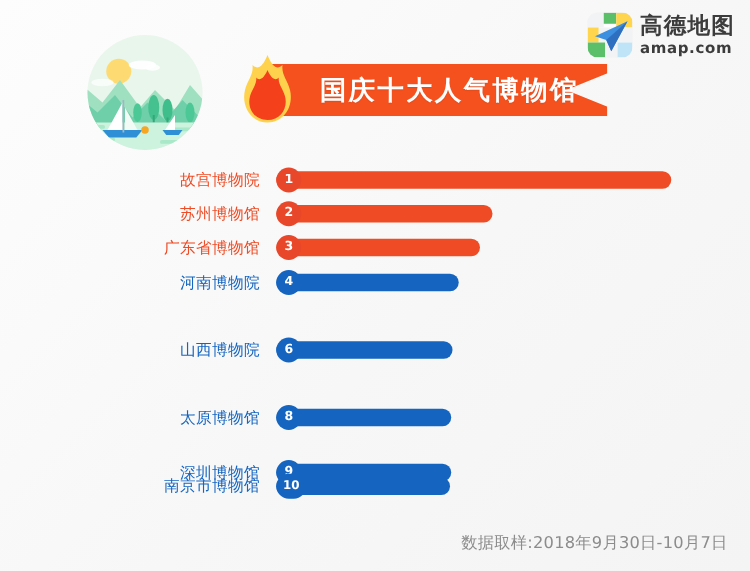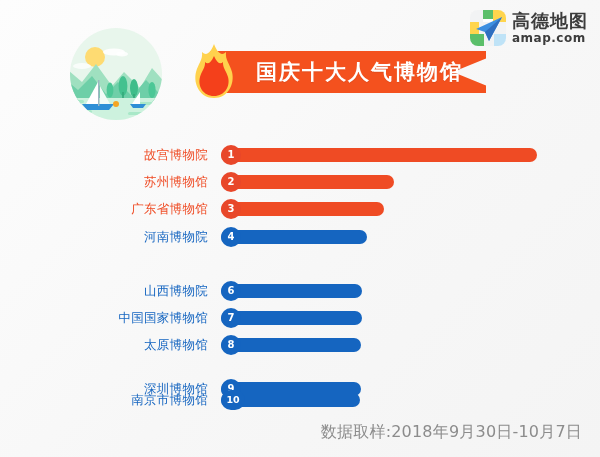--- a/index.html
+++ b/index.html
@@ -37,42 +37,42 @@
   .flame{position:absolute;left:0px;top:0px;width:56px;height:60px;}
 
   .brand{position:absolute;right:12px;top:8px;height:40px;display:flex;align-items:center;gap:6px;}
   .brand-mark{width:36px;height:36px;position:relative;border-radius:8px;overflow:hidden;background:#f0f0f0;}
   .brand-text{display:flex;flex-direction:column;justify-content:center;line-height:1;}
   .brand-cn{font-size:18px;font-weight:bold;color:#3c3c3c;letter-spacing:1px;}
   .brand-en{font-size:12px;font-weight:bold;color:#3c3c3c;letter-spacing:.5px;margin-top:2px;}
 
   
   .chart{position:absolute;left:0;top:128px;width:600px;height:275px;}
-  .row{position:absolute;left:0;width:600px;height:20px;display:flex;align-items:center;margin-top:11px;}
+  .row{position:absolute;left:0;width:600px;height:20px;display:flex;align-items:center;}
   .row-label{
     position:absolute;left:0;width:208px;text-align:right;
     font-size:12.5px;line-height:20px;white-space:nowrap;
     letter-spacing:.3px;
   }
   .row-bar-area{position:absolute;left:221px;top:0;height:20px;}
   .bar{
     position:absolute;left:0;top:3px;height:14px;border-radius:7px;
   }
   .badge{
     position:absolute;left:0;top:0;width:20px;height:20px;border-radius:50%;
     display:flex;align-items:center;justify-content:center;
     color:#ffffff;font-size:10px;font-weight:bold;line-height:20px;
     box-sizing:border-box;
   }
   .badge.wide{width:24px;border-radius:10px;font-size:9.5px;}
 
   
   .footer{
     position:absolute;right:18px;bottom:14px;
-    font-size:16px;color:#8c8c8c;letter-spacing:.2px;white-space:nowrap;
+    font-size:13px;color:#8c8c8c;letter-spacing:.2px;white-space:nowrap;
   }
 </style>
 </head>
 <body>
 
 <div class="page">
 
   <div class="header">
 
     <div class="scenery">
@@ -178,27 +178,20 @@
           <div class="badge" style="background: rgb(21, 101, 192);">4</div>
         </div>
       </div>
       <div class="row" style="top: 142px;">
         <div class="row-label" style="color: rgb(21, 101, 192);">山西博物院</div>
         <div class="row-bar-area" style="width: 330px;">
           <div class="bar" style="background: rgb(21, 101, 192); width: 141px;"></div>
           <div class="badge" style="background: rgb(21, 101, 192);">6</div>
         </div>
       </div>
-      <div class="row" style="top: 169.2px;">
-        <div class="row-label" style="color: rgb(21, 101, 192);">中国国家博物馆</div>
-        <div class="row-bar-area" style="width: 330px;">
-          <div class="bar" style="background: rgb(21, 101, 192); width: 141px;"></div>
-          <div class="badge" style="background: rgb(21, 101, 192);">7</div>
-        </div>
-      </div>
       <div class="row" style="top: 196.4px;">
         <div class="row-label" style="color: rgb(21, 101, 192);">太原博物馆</div>
         <div class="row-bar-area" style="width: 330px;">
           <div class="bar" style="background: rgb(21, 101, 192); width: 140px;"></div>
           <div class="badge" style="background: rgb(21, 101, 192);">8</div>
         </div>
       </div>
       <div class="row" style="top: 240px; padding-left: 20px;">
         <div class="row-label" style="color: rgb(21, 101, 192);">深圳博物馆</div>
         <div class="row-bar-area" style="width: 330px;">

